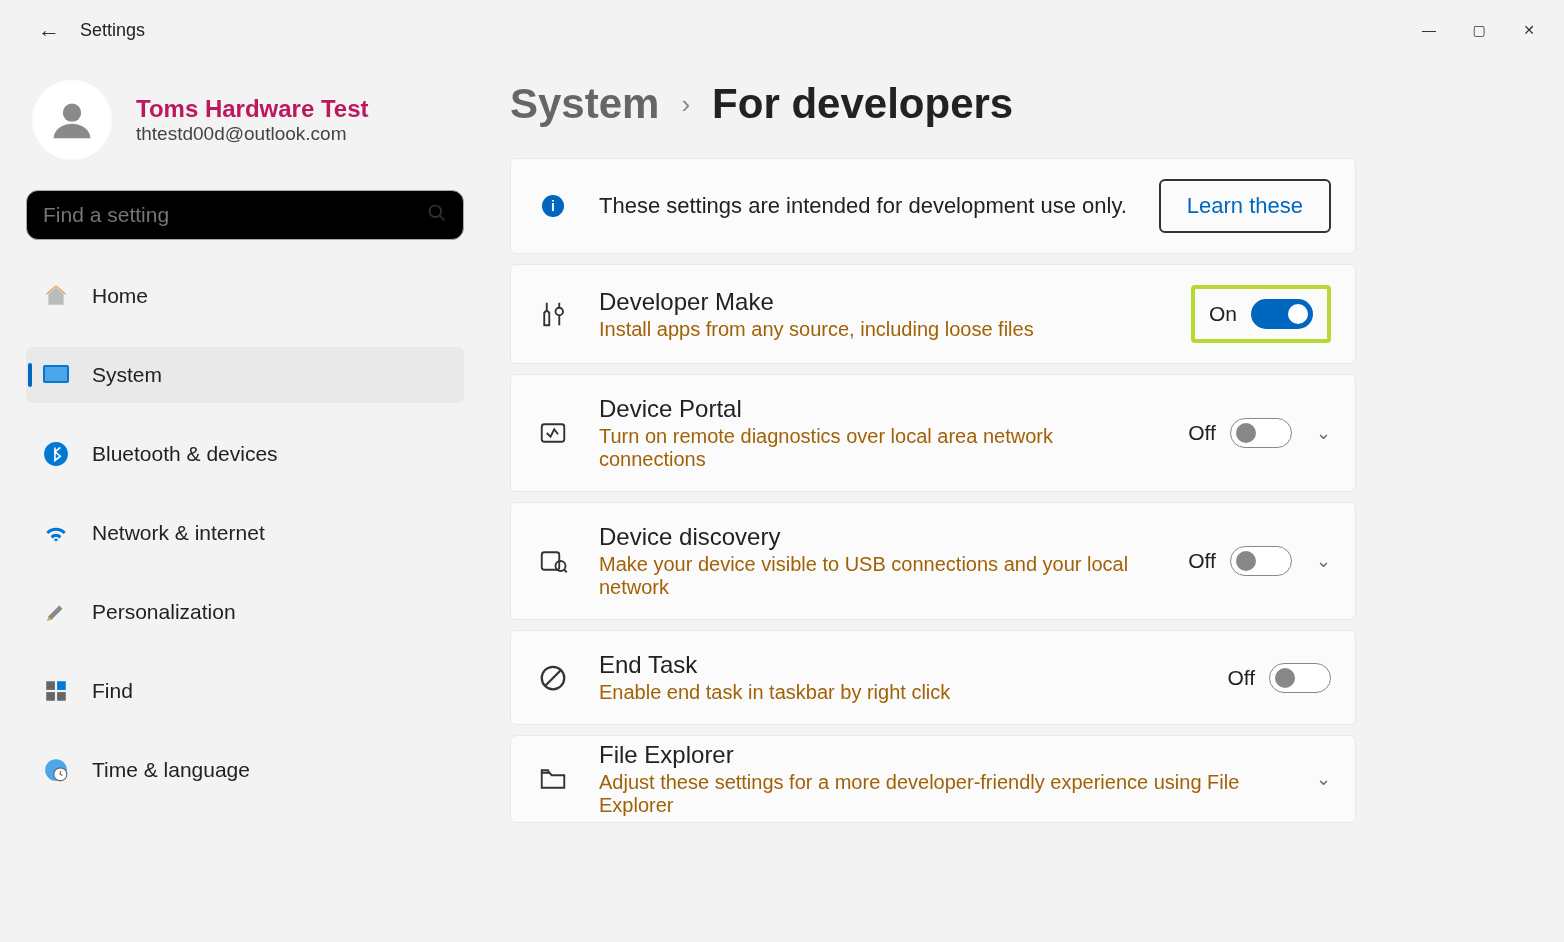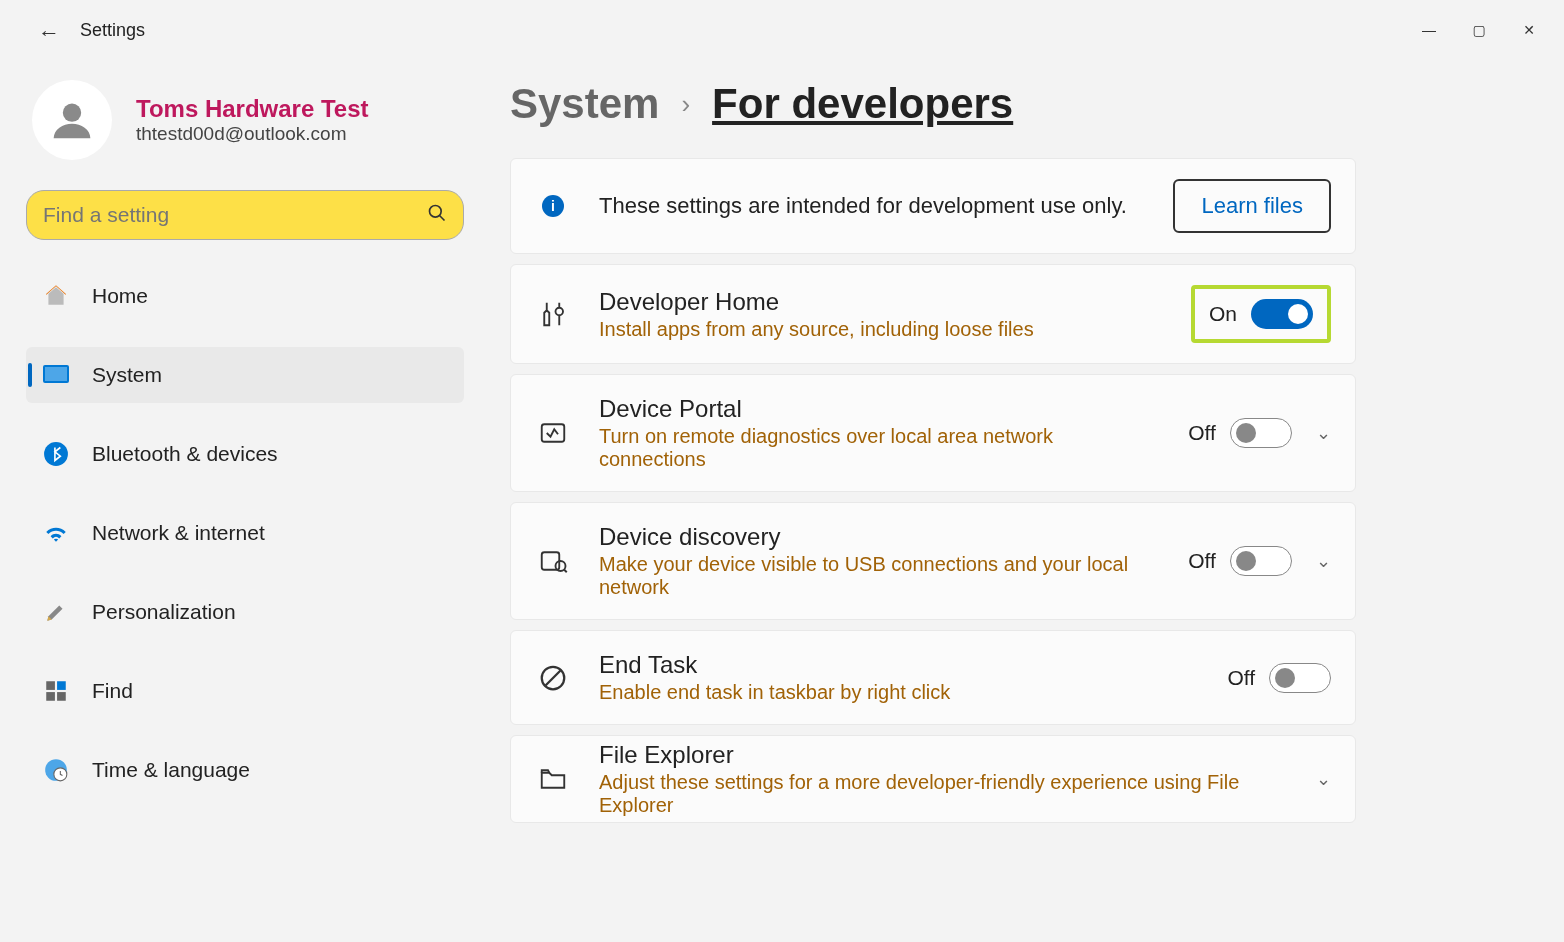--- a/index.html
+++ b/index.html
@@ -14,35 +14,35 @@
 
   .layout { display: flex; height: calc(100% - 60px); }
 
   .sidebar { width: 480px; padding: 20px 10px 0 26px; }
   .profile { display: flex; align-items: center; gap: 24px; margin-bottom: 30px; padding-left: 6px; }
   .avatar { width: 80px; height: 80px; border-radius: 50%; background: #fff; display: flex; align-items: center; justify-content: center; }
   .avatar svg { width: 44px; height: 44px; fill: #8a8a8a; }
   .profile-text .name { font-size: 24px; font-weight: 600; color: #be185d; }
   .profile-text .email { font-size: 19px; color: #444; }
 
-  .search-box { display: flex; align-items: center; background: #fde047; border: 1px solid #aaa; border-radius: 18px; height: 50px; padding: 8px 16px; margin-bottom: 28px; width: 438px; }
+  .search-box { display: flex; align-items: center; background: #000000; border: 1px solid #aaa; border-radius: 12px; height: 50px; padding: 8px 16px; margin-bottom: 28px; width: 438px; }
   .search-box input { flex: 1; border: none; outline: none; background: transparent; font-size: 21px; color: #666; }
   .search-box .sicon { font-size: 20px; color: #333; }
 
   .nav { display: flex; flex-direction: column; gap: 23px; }
   .nav-item { display: flex; align-items: center; gap: 22px; height: 56px; padding: 0 16px; border-radius: 6px; cursor: pointer; font-size: 21px; color: #222; width: 438px; position: relative; }
   .nav-item.active { background: #e9e9e9; }
   .nav-item.active::before { content: ""; position: absolute; left: 2px; top: 16px; bottom: 16px; width: 4px; background: #0067c0; border-radius: 2px; }
   .nav-icon { width: 28px; height: 28px; display: flex; align-items: center; justify-content: center; }
 
   .main { flex: 1; padding: 20px 40px 0 30px; overflow-y: auto; }
   .breadcrumb { display: flex; align-items: center; gap: 22px; margin-bottom: 30px; }
   .breadcrumb .bc1 { font-size: 42px; font-weight: 600; color: #666; cursor: pointer; }
   .breadcrumb .sep { font-size: 26px; color: #888; }
-  .breadcrumb .bc2 { font-size: 42px; font-weight: 600; color: #222; text-decoration: underline; }
+  .breadcrumb .bc2 { font-size: 42px; font-weight: 600; color: #222; }
 
   .card { background: #fbfbfb; border: 1px solid #e8e8e8; border-radius: 6px; margin-bottom: 10px; padding: 20px 24px; display: flex; align-items: center; gap: 28px; width: 846px; }
   .card .icon-slot { width: 36px; display: flex; justify-content: center; }
   .card .texts { flex: 1; }
   .card .title { font-size: 24px; color: #222; }
   .card .desc { font-size: 20px; color: #a16207; margin-top: 2px; }
   .card .right { display: flex; align-items: center; gap: 14px; }
   .state-label { font-size: 21px; color: #222; }
 
   .info-card .info-icon { width: 22px; height: 22px; border-radius: 50%; background: #0067c0; color: #fff; display: flex; align-items: center; justify-content: center; font-size: 14px; font-weight: bold; }
@@ -176,31 +176,31 @@
       <span class="bc1">System</span>
       <span class="sep">›</span>
       <span class="bc2">For developers</span>
     </div>
 
     <div class="card info-card">
       <div class="icon-slot">
           <div class="info-icon">i</div>
         </div>
       <div class="info-text">These settings are intended for development use only.</div>
-      <button class="learn-btn">Learn files</button>
+      <button class="learn-btn">Learn these</button>
     </div>
 
     <div class="card">
       <div class="icon-slot">
           <svg width="30" height="30" viewBox="0 0 24 24" fill="none" stroke="#333" stroke-width="1.5">
             <path d="M7 3v6m0 0l-2 2v10h4V11l-2-2zM17 3v4m0 0a3 3 0 100 6 3 3 0 000-6zm0 6v8"></path>
           </svg>
         </div>
       <div class="texts">
-        <div class="title">Developer Home</div>
+        <div class="title">Developer Make</div>
         <div class="desc">Install apps from any source, including loose files</div>
       </div>
       <div class="right highlight">
         <span class="state-label">On</span>
         <div class="toggle on">
             <div class="knob"></div>
           </div>
       </div>
     </div>
 

